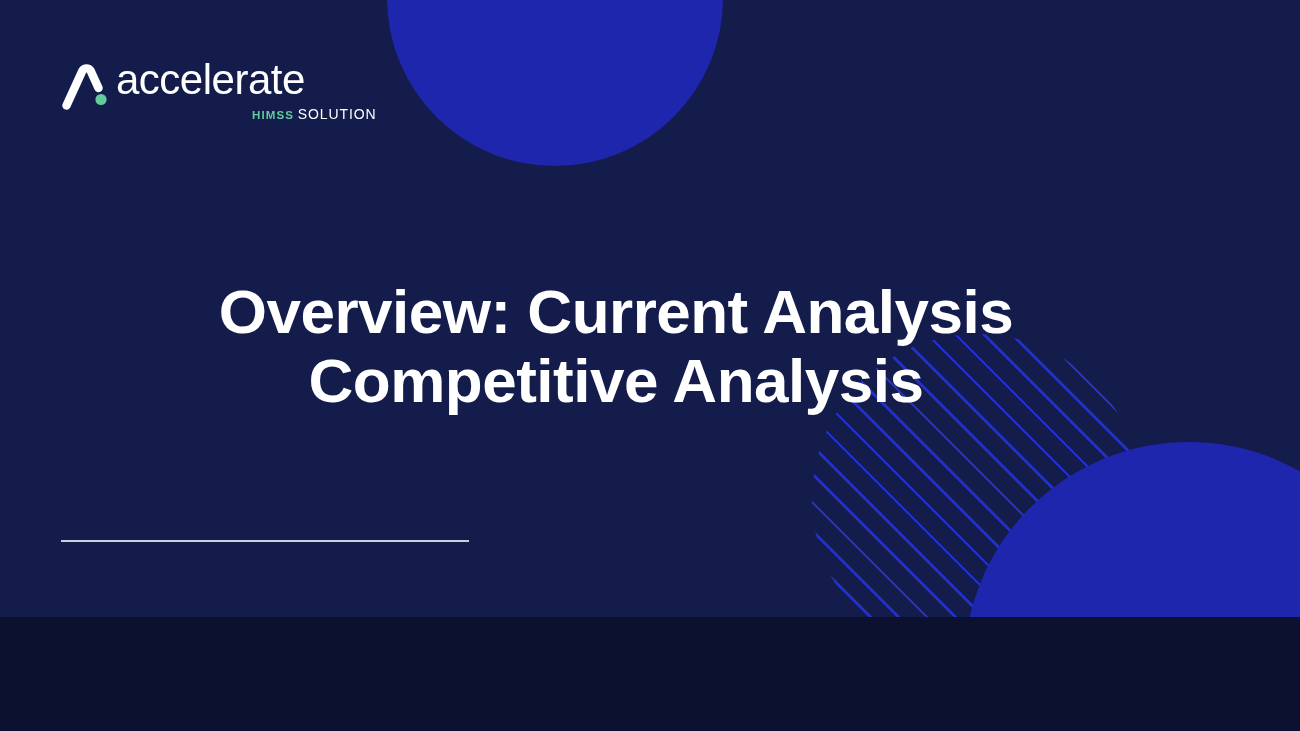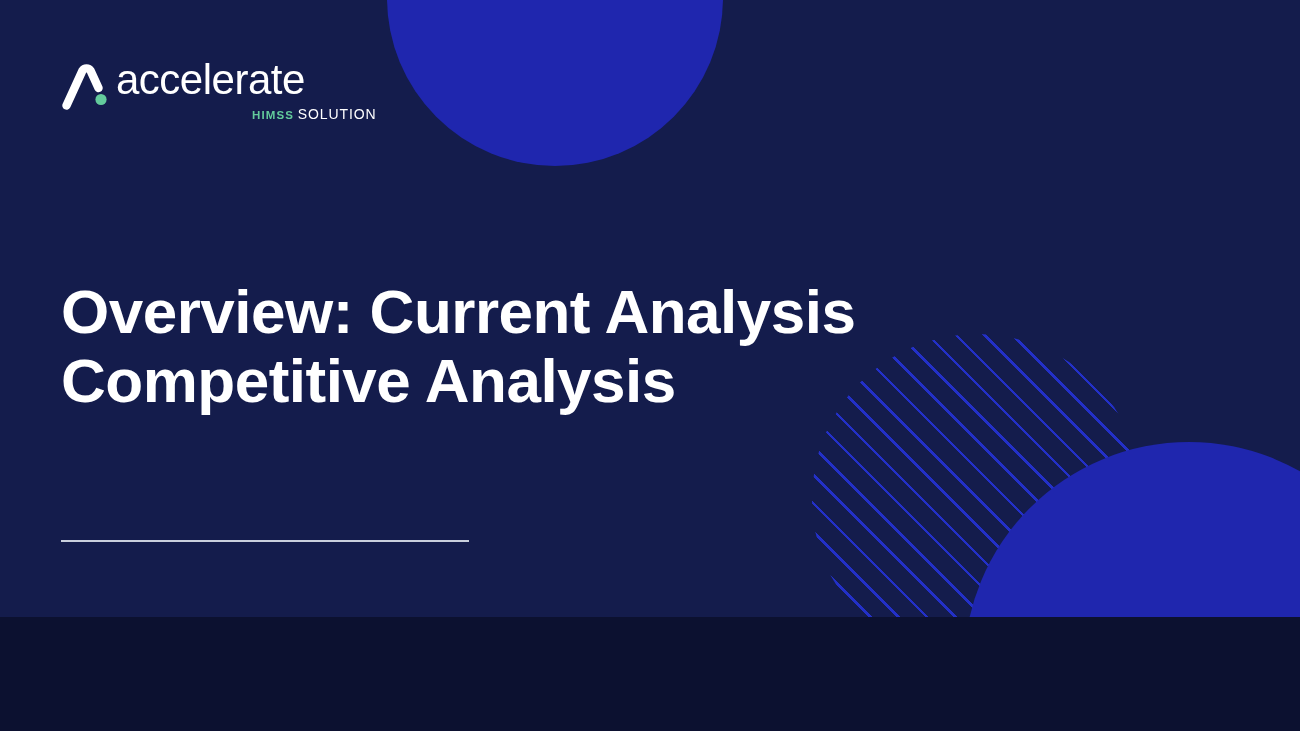--- a/index.html
+++ b/index.html
@@ -116,20 +116,21 @@
     position: absolute;
     left: 61px;
     top: 277px;
     width: 1110px;
     margin: 0;
     color: #ffffff;
     font-size: 62px;
     font-weight: bold;
     line-height: 1.12;
     letter-spacing: -0.5px;
+    text-align: center;
   }
 
   
   #title-rule {
     position: absolute;
     left: 61px;
     top: 540px;
     width: 408px;
     height: 1.5px;
     background: #c9cfdd;

